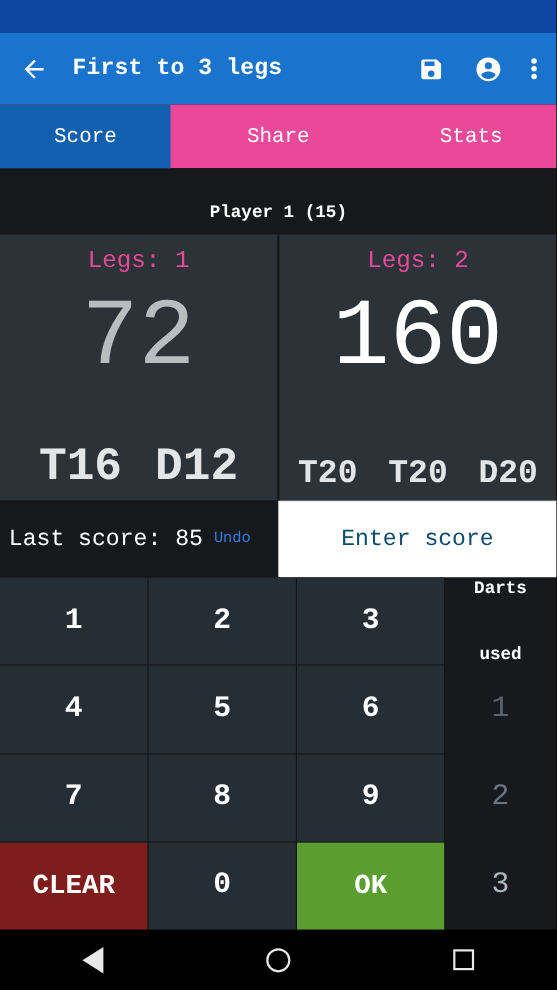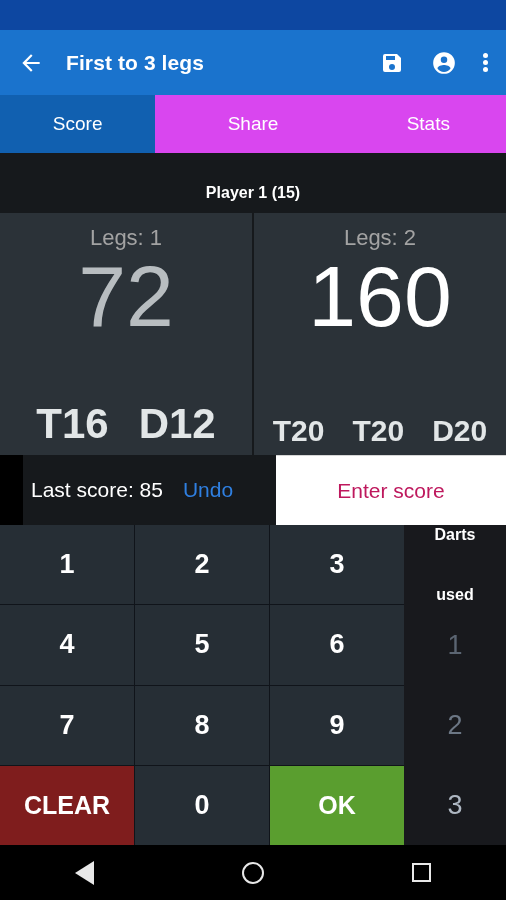--- a/index.html
+++ b/index.html
@@ -2,42 +2,42 @@
 <html><head>
 <meta charset="utf-8">
 <style>
   * { margin:0; padding:0; box-sizing:border-box; }
   html,body {
     width:506px; height:900px;
     background:#000;
     font-family:"Liberation Sans", sans-serif;
     overflow:hidden;
   }
-  #app { position:relative; width:506px; height:900px; }
+  #app { position:relative; width:506px; height:900px;font-family:Liberation Mono, monospace; }
 
   
   .statusbar { height:30px; background:#0d47a1; }
 
   
   .appbar {
     height:65px; background:#1a73cd;
     display:flex; align-items:center; padding:0 14px;
   }
   .back-arrow { width:34px; height:34px; flex:0 0 34px; display:flex; align-items:center; justify-content:center; cursor:pointer; }
   .appbar-title {
     flex:1 1 auto; color:#fff; font-size:21px; font-weight:bold;
     margin-left:18px; letter-spacing:.1px; white-space:nowrap;
   }
   .appbar-icons { display:flex; align-items:center; gap:26px; margin-right:4px; }
   .ic { width:26px; height:26px; display:flex; align-items:center; justify-content:center; cursor:pointer; }
   .dots { display:flex; flex-direction:column; justify-content:space-between; height:19px; width:5px; cursor:pointer; }
   .dots i { display:block; width:5px; height:5px; border-radius:50%; background:#fff; }
 
   
-  .tabs { height:58px; display:flex; background:#d946ef;gap:20px; }
+  .tabs { height:58px; display:flex; background:#ec4899;gap:20px; }
   .tab {
     flex:1 1 0; display:flex; align-items:center; justify-content:center;
     color:#fff; font-size:19px; cursor:pointer;
   }
   .tab.active { background:#1160b0; }
 
   
   .player-head-row { display:flex; height:60px; background:#16191c; }
   .player-head {
     flex:1 1 0; display:flex; align-items:center; justify-content:center;
@@ -45,45 +45,45 @@
   }
 
   
   .panels { display:flex; height:242px; }
   .panel {
     flex:1 1 0; background:#2b3238;
     display:flex; flex-direction:column; align-items:center;
     padding-top:12px; position:relative;
   }
   .panel.p2 { border-left:2px solid #16191c; }
-  .legs { color:#a3a3a3; font-size:22px; margin-bottom:2px; }
+  .legs { color:#ec4899; font-size:22px; margin-bottom:14px; }
   .big-score { font-size:86px; line-height:1.02; font-weight:normal; }
   .big-score.inactive { color:#b8bdc0; }
   .big-score.active { color:#ffffff; }
   .throws {
     position:absolute; bottom:7px; left:0; right:0;
     display:flex; align-items:flex-end; justify-content:center;
     color:#e2e6e7; font-weight:bold;
   }
   .throws.two { gap:30px; font-size:42px; }
   .throws.three { gap:28px; font-size:30px; }
 
   
-  .lastbar { display:flex; height:70px;padding-left:23px; }
+  .lastbar { display:flex; height:70px; }
   .last-left {
     width:253px; background:#16191c; display:flex; align-items:center;
     padding-left:8px; gap:10px;
   }
   .last-text { color:#fff; font-size:21px; white-space:nowrap; }
-  .undo { color:#2f7fe0; font-size:21px; cursor:pointer;margin-left:10px; }
+  .undo { color:#2f7fe0; font-size:14px; cursor:pointer; }
   .score-input {
     flex:1 1 auto; background:#fff; display:flex; align-items:center;
     justify-content:center; border-top:1px solid #d6d6d6; cursor:text;
   }
-  .score-input span { color:#be185d; font-size:21px; }
+  .score-input span { color:#0c4a6e; font-size:21px; }
 
   
   .keypad-wrap { display:flex; height:320px; background:#000; }
   .keys {
     width:404px; display:grid;
     grid-template-columns:repeat(3,1fr);
     grid-template-rows:repeat(4,1fr);
     gap:1px; background:#10141a;
   }
   .key {

